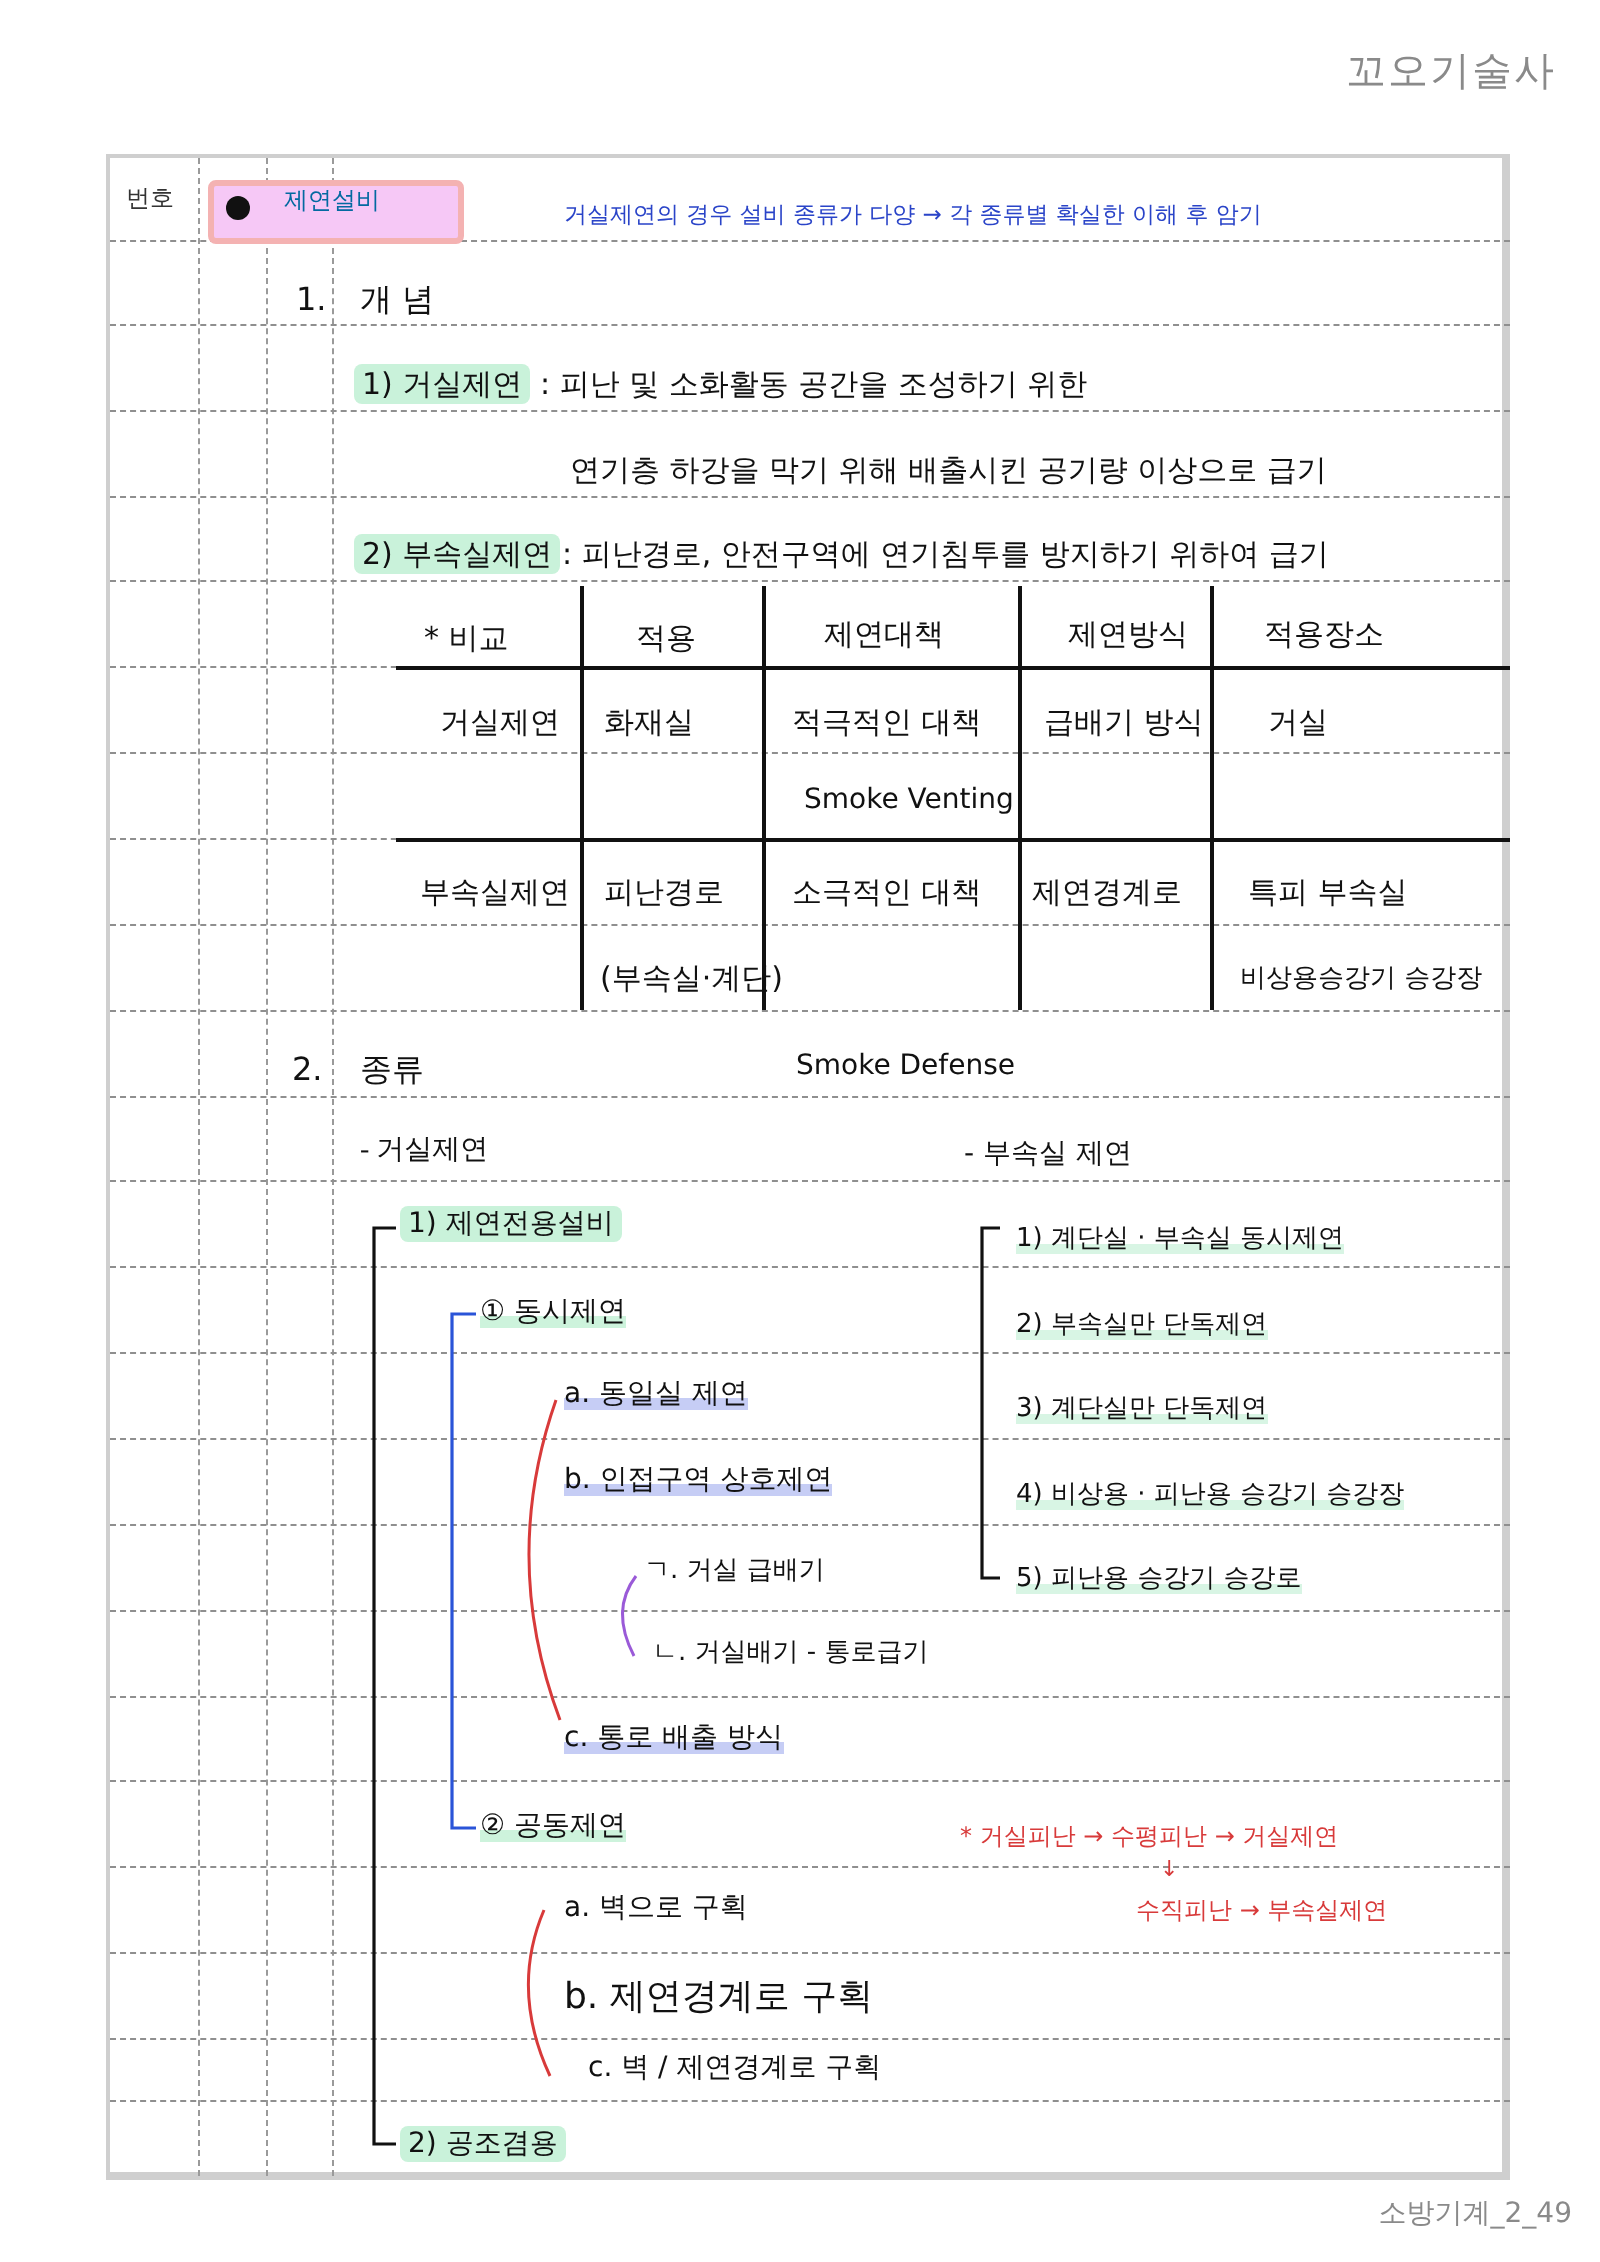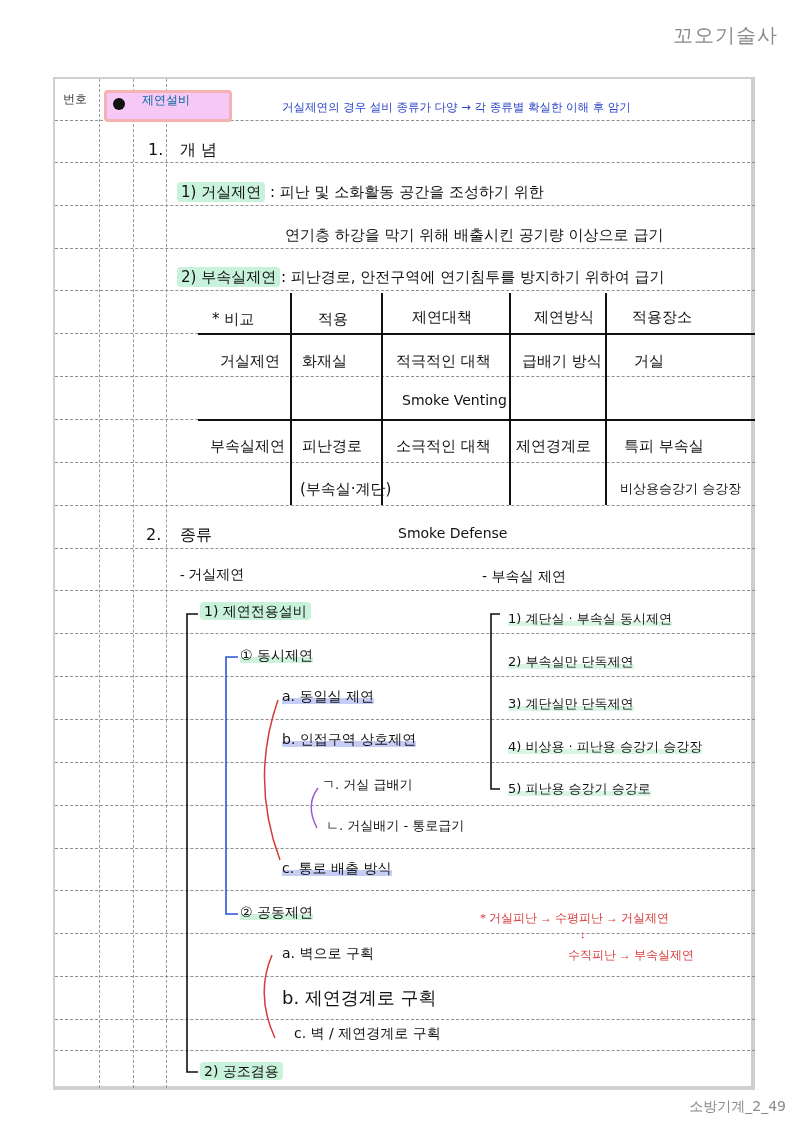--- a/index.html
+++ b/index.html
@@ -6,21 +6,21 @@
   body { width:800px; height:1131px; background:#ffffff; position:relative; overflow:hidden;
          font-family:"DejaVu Sans", sans-serif; color:#1a1a1a; }
   .abs { position:absolute; }
   .brand { right:22px; top:22px; font-family:"DejaVu Serif", serif; font-size:20px; color:#8a8a8a; letter-spacing:1px; }
   .pageno { right:14px; top:1098px; font-size:14px; color:#8a8a8a; }
   .frame { left:53px; top:77px; width:702px; height:1013px; border:2px solid #cfcfcf; border-right-width:4px; border-bottom-width:4px; box-sizing:border-box; background:#fff; }
   .hline { position:absolute; left:55px; width:700px; height:0; border-top:1px dashed #8f8f8f; }
   .vline { position:absolute; top:79px; height:1009px; width:0; border-left:1px dashed #9a9a9a; }
   .hand { position:absolute; font-size:15px; color:#111; white-space:nowrap; }
   .blue { color:#2a44c8; font-size:11.5px; }
-  .red { color:#d83a3a; font-size:12px;font-family:Liberation Serif, serif; }
+  .red { color:#d83a3a; font-size:12px; }
   .hl-green { background:#c9f2da; border-radius:4px; padding:1px 4px; }
   .ul-green { box-shadow: inset 0 -6px 0 #cdf3dc; }
   .ul-blue { box-shadow: inset 0 -6px 0 #c6cdf5; }
   .ul-green-soft { box-shadow: inset 0 -5px 0 #d8f5e4; }
   .title-box { left:104px; top:90px; width:128px; height:32px; background:#f6c8f6; border:3px solid #f4b2b2; border-radius:4px; box-sizing:border-box; }
   .bullet { left:113px; top:98px; width:12px; height:12px; border-radius:50%; background:#111; }
   .title-text { left:142px; top:92px; font-size:12px; color:#0369a1; }
   .label-num { left:63px; top:91px; font-size:12px; color:#333; }
   .tline { position:absolute; background:#111; }
   svg.ov { position:absolute; left:0; top:0; }

